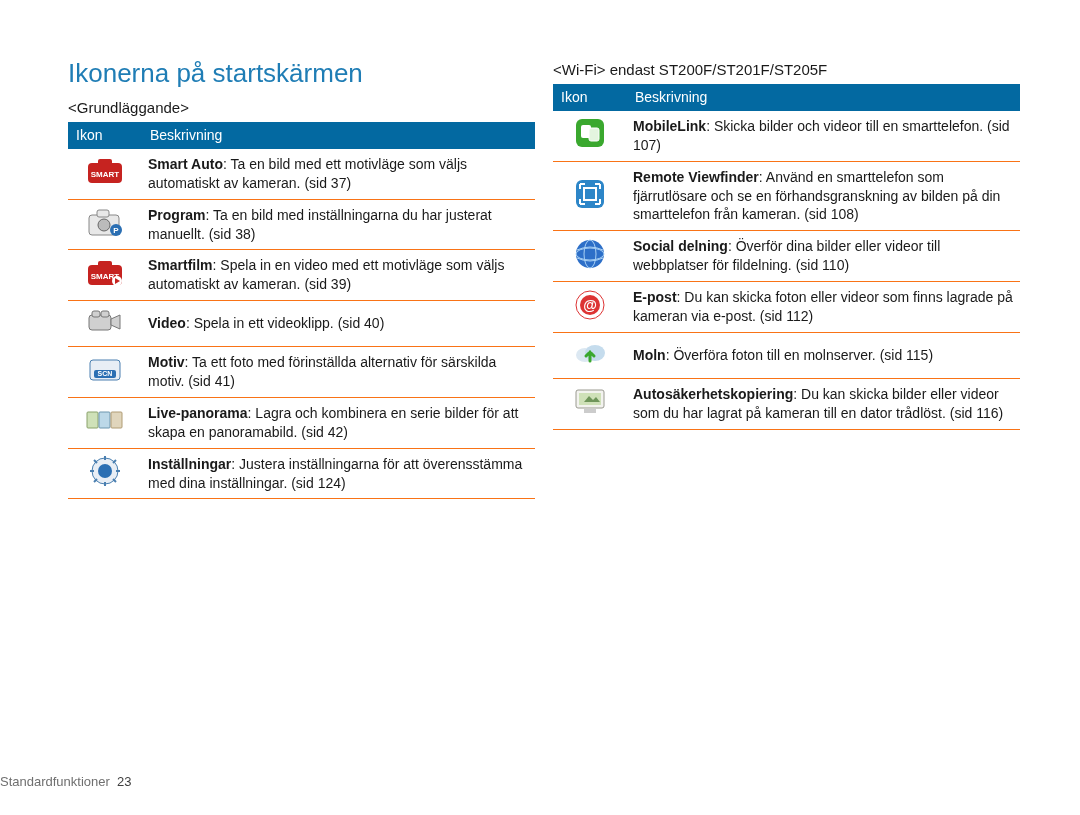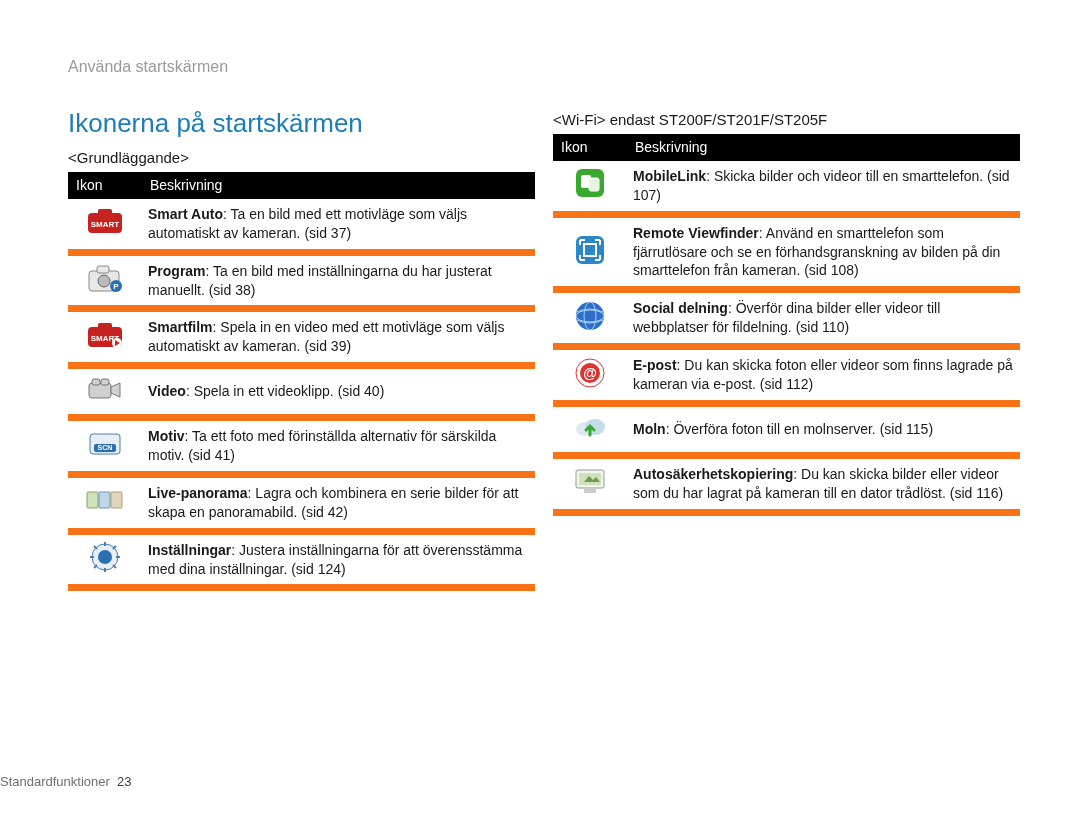--- a/index.html
+++ b/index.html
@@ -3,35 +3,34 @@
 <meta charset="utf-8">
 <style>
   html,body{margin:0;padding:0;background:#fff;font-family:Arial,Helvetica,sans-serif;color:#1a1a1a}
   .page{width:1080px;height:815px;position:relative;box-sizing:border-box;padding:58px 60px 0 68px}
   .breadcrumb{font-size:16px;color:#9a9a9a;font-weight:300;margin-bottom:32px}
   .columns{display:flex;gap:18px}
   .col{flex:1;min-width:0}
   h1.title{font-size:26px;font-weight:400;color:#1f7db5;margin:0 0 10px 0}
   h3.subhead{font-size:15px;font-weight:400;margin:0 0 6px 0;color:#1a1a1a}
   table.icon-table{width:100%;border-collapse:collapse;font-size:14px;line-height:1.35}
-  table.icon-table thead th{background:#000000;color:#fff;font-weight:400;text-align:left;padding:4px 8px;font-size:14px}
+  table.icon-table thead th{background:#0369a1;color:#fff;font-weight:400;text-align:left;padding:4px 8px;font-size:14px}
   table.icon-table thead th:first-child{width:58px}
-  table.icon-table tbody td{border-bottom:7px solid #f97316;padding:6px 6px;vertical-align:middle}
+  table.icon-table tbody td{border-bottom:1px solid #f97316;padding:6px 6px;vertical-align:middle}
   table.icon-table tbody td.icon-cell{text-align:center;vertical-align:middle}
   .desc b{font-weight:700}
   .ic{display:inline-block;vertical-align:middle}
   .footer{position:absolute;bottom:26px;left:0;width:100%;text-align:left;font-size:13px;color:#6f6f6f}
   .footer .pg{color:#3f3f3f}
 </style>
 </head>
 <body>
 
 <div class="page">
 
-  <div class="breadcrumb">Använda startskärmen</div>
 
   <div class="columns">
 
     <div class="col">
       <h1 class="title">Ikonerna på startskärmen</h1>
       <h3 class="subhead">&lt;Grundläggande&gt;</h3>
 
       <table class="icon-table">
         <thead>
           <tr>

